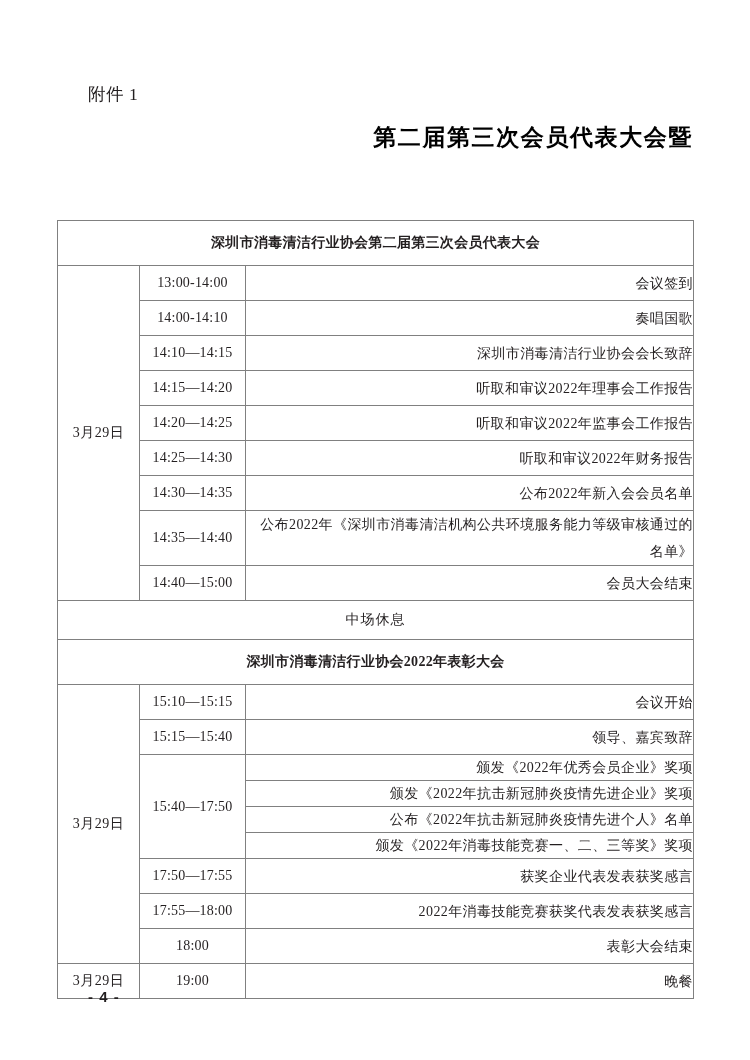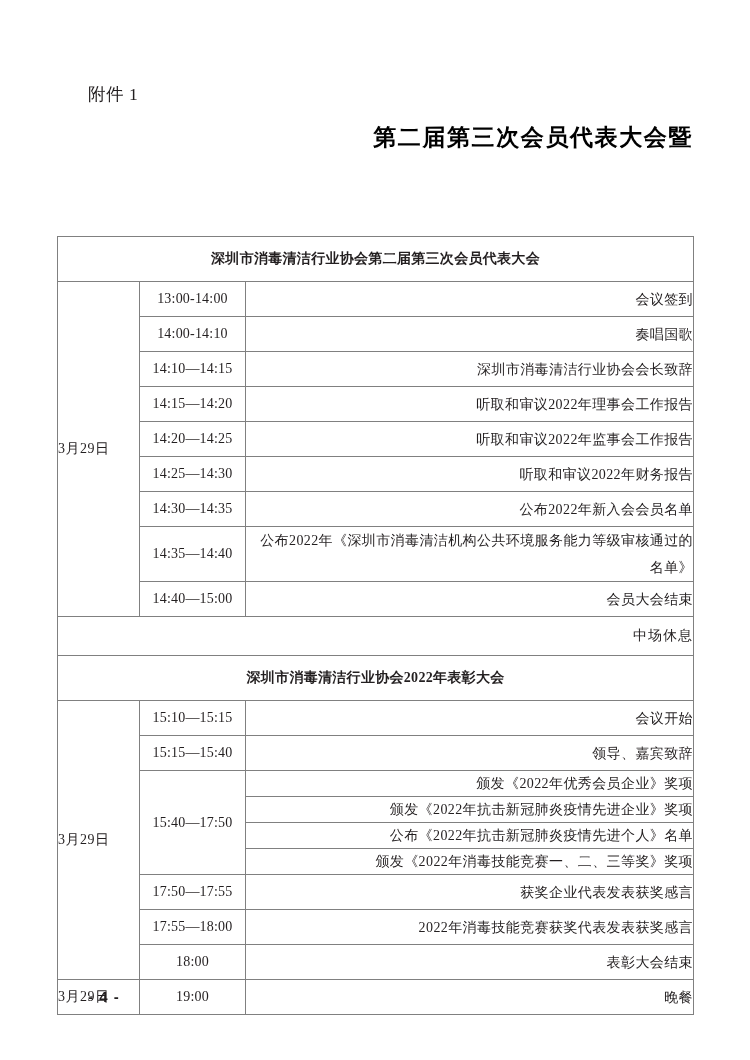--- a/index.html
+++ b/index.html
@@ -48,21 +48,21 @@
     letter-spacing: 1.6px;
     line-height: 43px;
     color: #000000;
     white-space: nowrap;
   }
 
   
   .agenda-wrap {
     position: absolute;
     left: 57px;
-    top: 236px;
+    top: 220px;
     width: 636px;
   }
   table.agenda {
     border-collapse: collapse;
     width: 636px;
     table-layout: fixed;
   }
   table.agenda td {
     border: 1px solid #808080;
     padding: 0;
@@ -79,20 +79,21 @@
     text-align: center;
     font-weight: bold;
     font-size: 14.5px;
     letter-spacing: 0.3px;
     height: 44px;
     color: #000000;
   }
   .section-head .txt { display: block; padding: 0 6px; }
 
   .date-cell {
+    text-align: center;
     font-size: 14.5px;
     letter-spacing: 0.5px;
     white-space: nowrap;
   }
   .time-cell {
     text-align: center;
     font-size: 14px;
     letter-spacing: 0.2px;
     white-space: nowrap;
     height: 34px;
@@ -101,21 +102,21 @@
     text-align: right;
     padding: 6px 8px 6px 10px;
     font-size: 14.5px;
     letter-spacing: 0.4px;
     line-height: 25px;
     font-family: Liberation Serif, serif;
   }
   .item-cell.tall { line-height: 27px; }
 
   .break-cell {
-    text-align: right;
+    text-align: center;
     font-size: 14.5px;
     letter-spacing: 1px;
     height: 38px;
     margin-top: 44px;
   }
 
   
   .page-footer {
     position: absolute;
     left: 88px;

